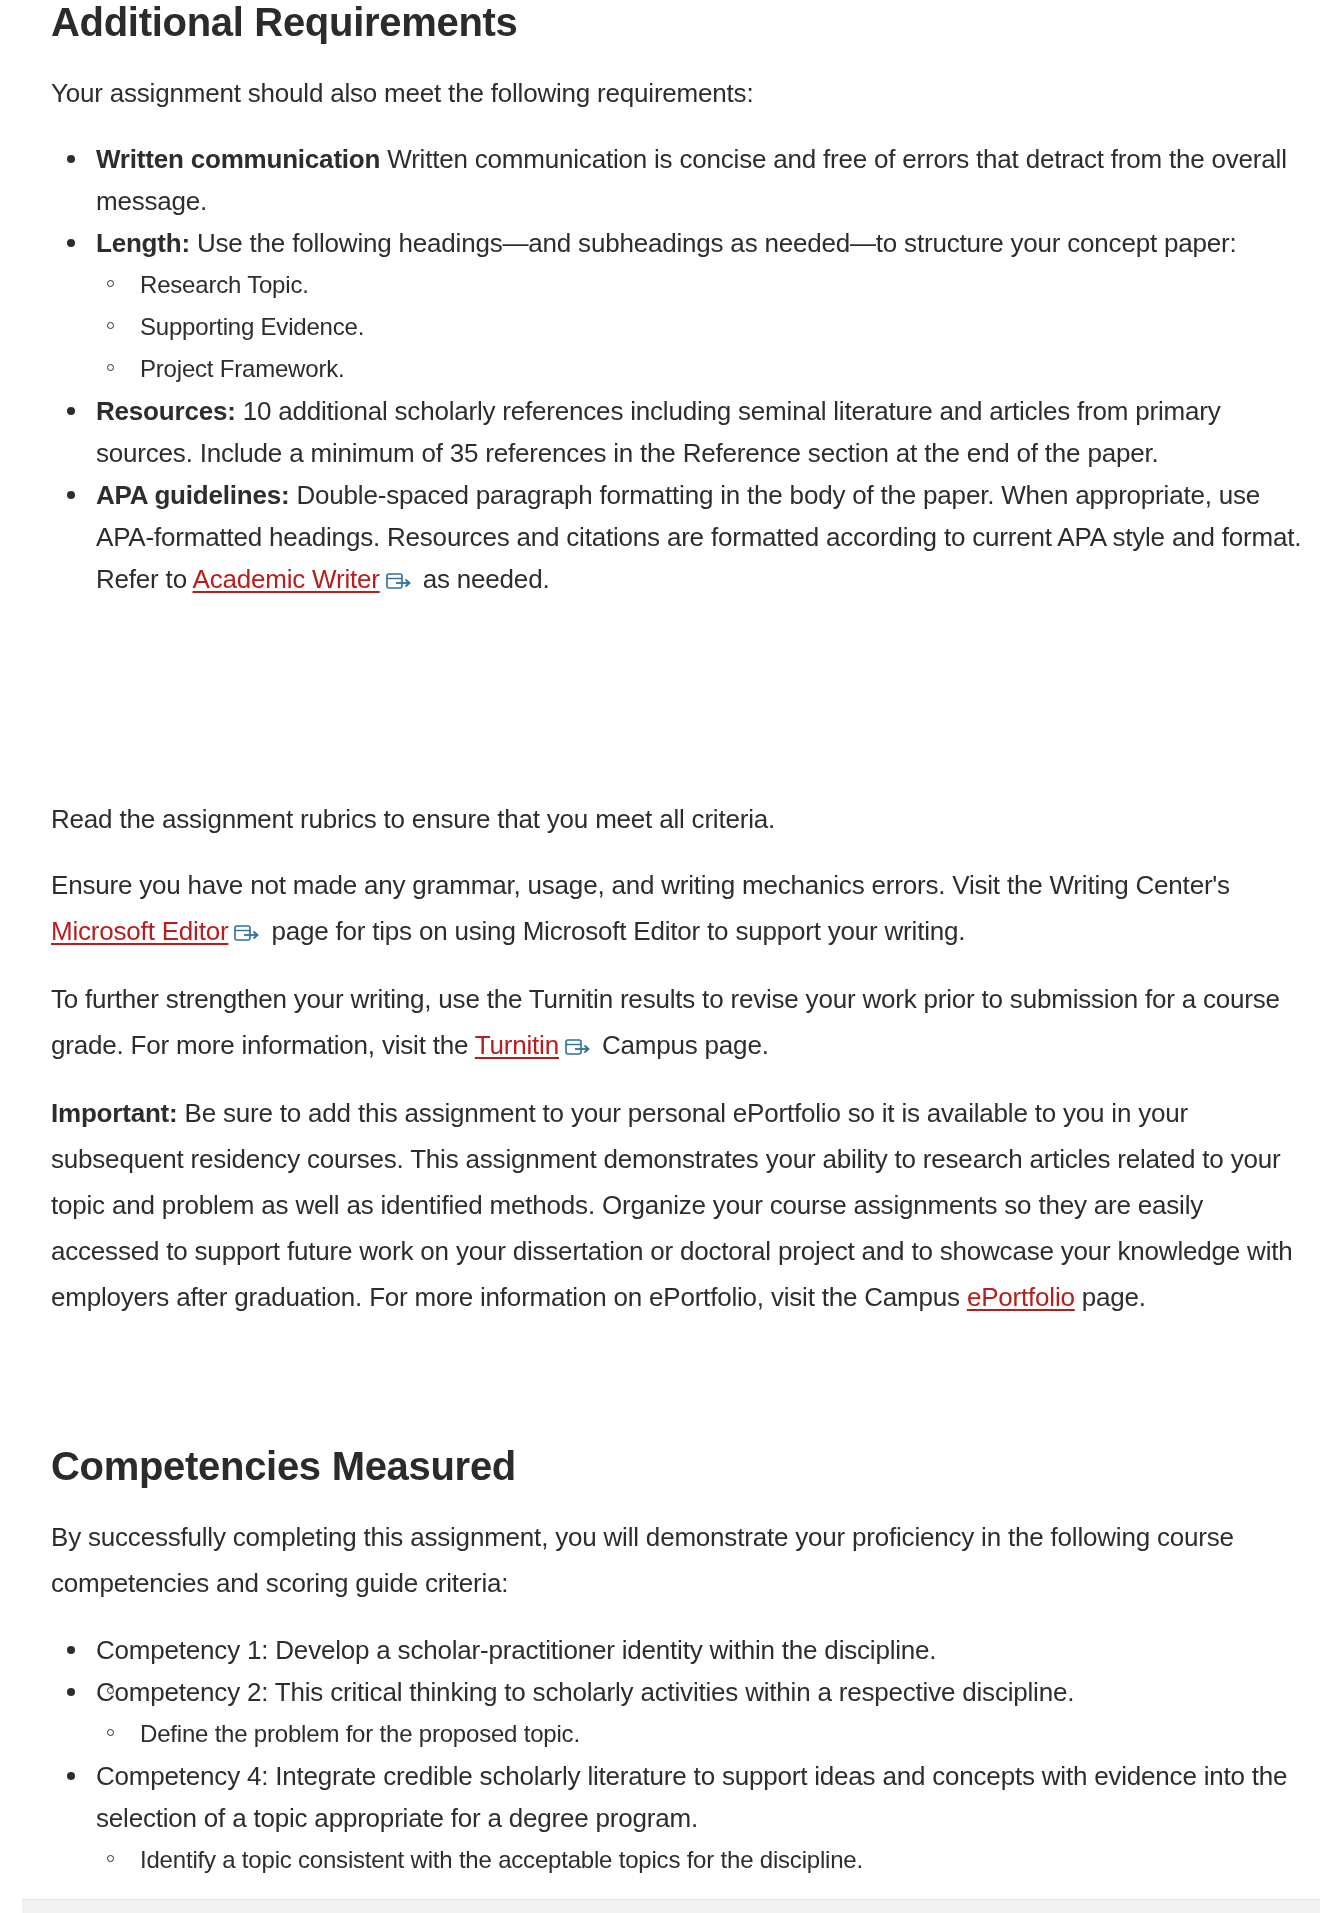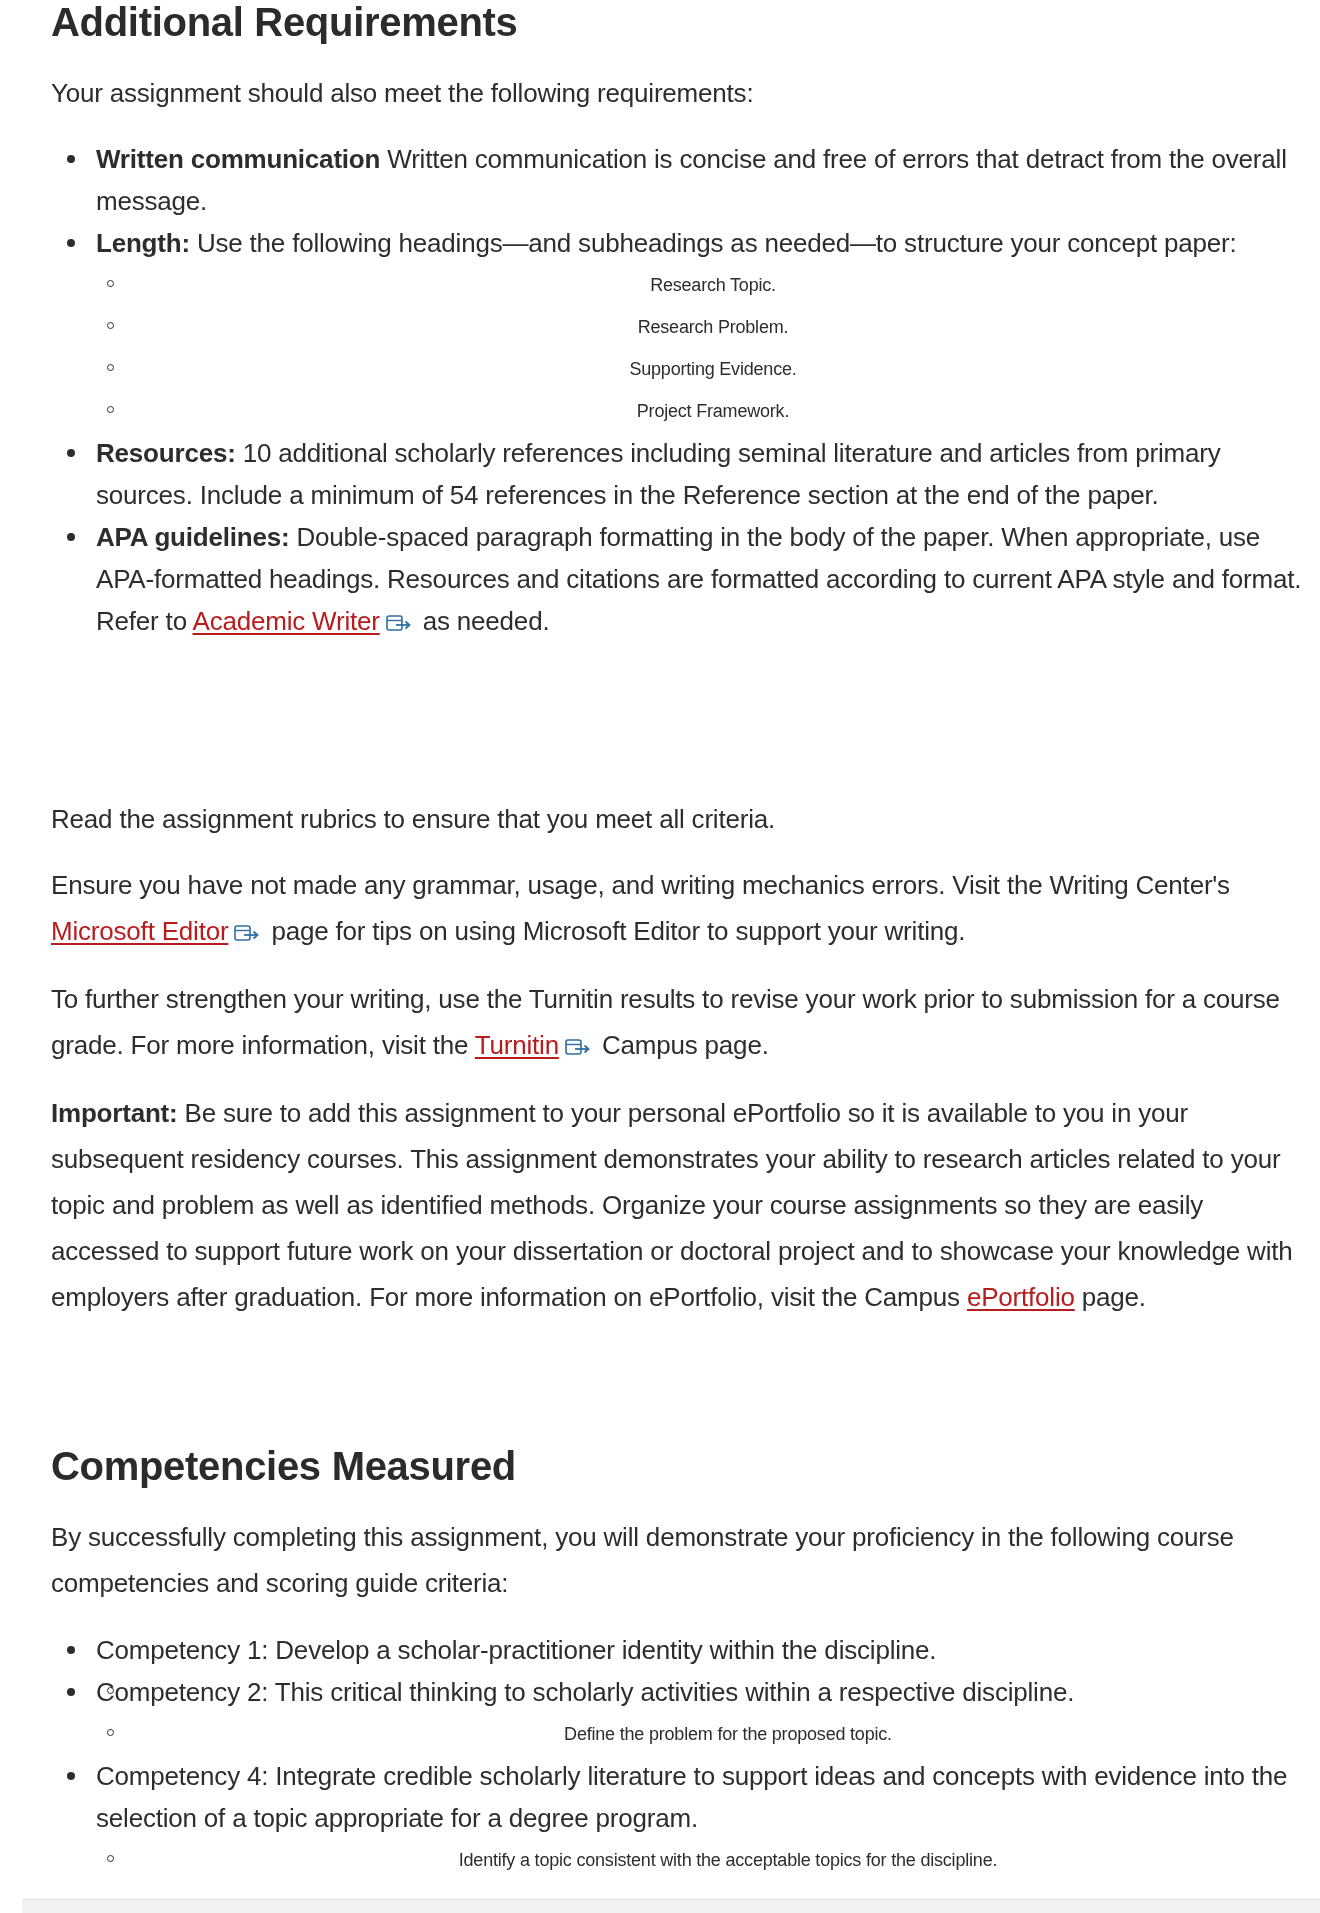--- a/index.html
+++ b/index.html
@@ -52,24 +52,23 @@
       left: 16px;
       top: 17px;
       width: 8px;
       height: 8px;
       border-radius: 50%;
       background: #2d2d2d;
     }
     ul.lvl2 > li {
       position: relative;
       padding-left: 44px;
-      font-size: 18px;
+      font-size: 24px;
       line-height: 42px;
       letter-spacing: -0.2px;
-      text-align: center;
     }
     ul.lvl2 > li > .bullet {
       position: absolute;
       left: 11px;
       top: 16px;
       width: 7px;
       height: 7px;
       border-radius: 50%;
       border: 1.6px solid #2d2d2d;
       box-sizing: border-box;
@@ -111,28 +110,27 @@
   <ul class="lvl1" style="position:absolute; top:138px; width:1265px;">
     <li>
       <span class="bullet"></span>
       <b>Written communication</b><span> Written communication is concise and free of errors that detract from the overall message.</span>
     </li>
     <li style="padding-right:30px;">
       <span class="bullet"></span>
       <b>Length:</b><span> Use the following headings—and subheadings as needed—to structure your concept paper:</span>
       <ul class="lvl2">
         <li><span class="bullet"></span><span>Research Topic.</span></li>
-        <li><span class="bullet"></span><span>Research Problem.</span></li>
         <li><span class="bullet"></span><span>Supporting Evidence.</span></li>
         <li><span class="bullet"></span><span>Project Framework.</span></li>
       </ul>
     </li>
     <li style="padding-right:20px;">
       <span class="bullet"></span>
-      <b>Resources:</b><span> 10 additional scholarly references including seminal literature and articles from primary sources. Include a minimum of 54 references in the Reference section at the end of the paper.</span>
+      <b>Resources:</b><span> 10 additional scholarly references including seminal literature and articles from primary sources. Include a minimum of 35 references in the Reference section at the end of the paper.</span>
     </li>
     <li>
       <span class="bullet"></span>
       <b>APA guidelines:</b><span> Double-spaced paragraph formatting in the body of the paper. When appropriate, use APA-formatted headings. Resources and citations are formatted according to current APA style and format. Refer to </span><a class="link">Academic Writer</a><span class="ext-icon"><svg width="26" height="18" viewBox="0 0 26 18">
             <rect x="1" y="2" width="15" height="14" rx="2" fill="none" stroke="#2f6f9f" stroke-width="1.6"></rect>
             <line x1="1" y1="6.5" x2="16" y2="6.5" stroke="#2f6f9f" stroke-width="1.4"></line>
             <line x1="10" y1="11" x2="23" y2="11" stroke="#2f6f9f" stroke-width="1.8"></line>
             <polyline points="19.5,7.5 23.5,11 19.5,14.5" fill="none" stroke="#2f6f9f" stroke-width="1.8"></polyline>
           </svg></span><span> as needed.</span>
     </li>

